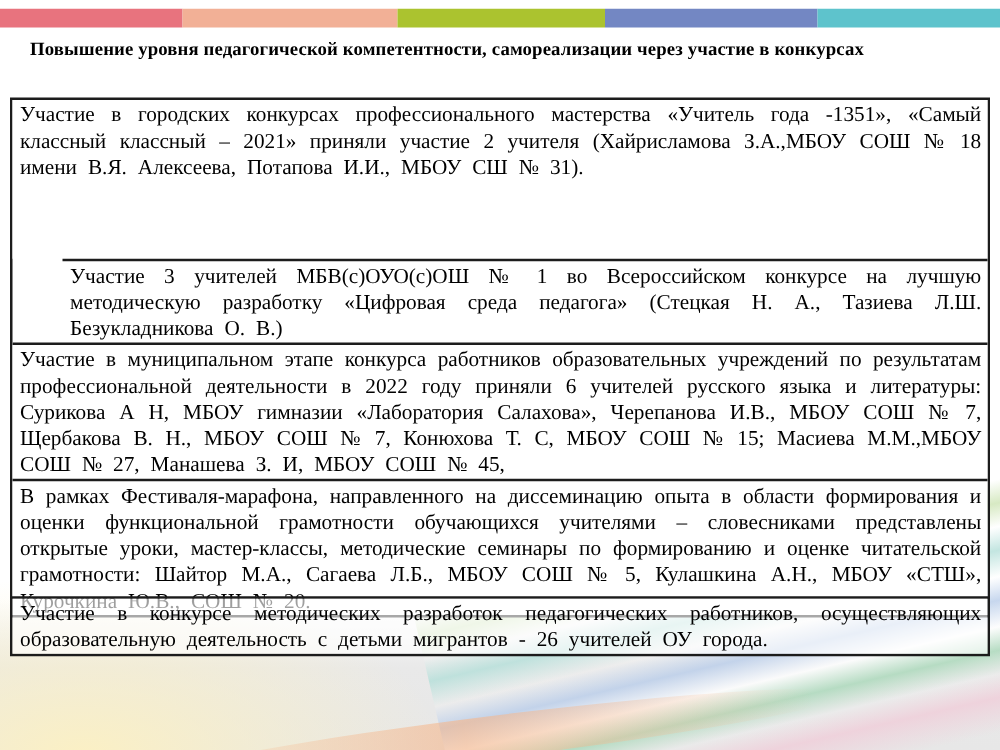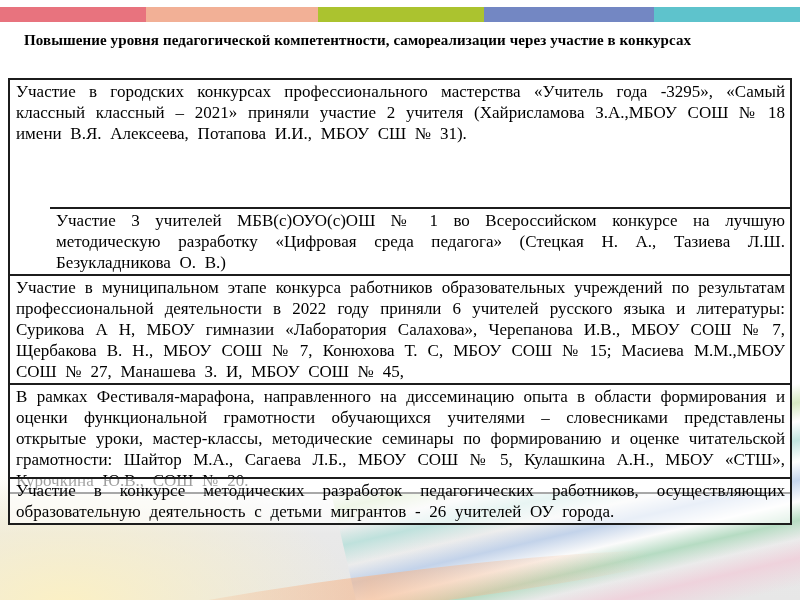--- a/index.html
+++ b/index.html
@@ -72,21 +72,21 @@
   <span class="seg1" style="background: rgb(242, 176, 150);"></span>
   <span class="seg2" style="background: rgb(171, 195, 47);"></span>
   <span class="seg3" style="background: rgb(115, 135, 195);"></span>
   <span class="seg4" style="background: rgb(94, 195, 204);"></span>
 </div>
 
 <div class="title">Повышение уровня педагогической компетентности, самореализации через участие в конкурсах</div>
 
 <div class="tbl tbl1">
   <div class="row r1">
-    <p>Участие в городских конкурсах профессионального мастерства «Учитель года -3295», «Самый классный классный – 2021» приняли участие 2 учителя (Хайрисламова З.А.,МБОУ СОШ № 18 имени В.Я. Алексеева, Потапова И.И., МБОУ СШ № 31).</p>
+    <p>Участие в городских конкурсах профессионального мастерства «Учитель года -1351», «Самый классный классный – 2021» приняли участие 2 учителя (Хайрисламова З.А.,МБОУ СОШ № 18 имени В.Я. Алексеева, Потапова И.И., МБОУ СШ № 31).</p>
   </div>
   <div class="row r2">
     <p>Участие 3 учителей МБВ(с)ОУО(с)ОШ № 1 во Всероссийском конкурсе на лучшую методическую разработку «Цифровая среда педагога» (Стецкая Н. А., Тазиева Л.Ш. Безукладникова О. В.)</p>
   </div>
   <div class="row r3">
     <p>Участие в муниципальном этапе конкурса работников образовательных учреждений по результатам профессиональной деятельности в 2022 году приняли 6 учителей русского языка и литературы: Сурикова А Н, МБОУ гимназии «Лаборатория Салахова», Черепанова И.В., МБОУ СОШ № 7, Щербакова В. Н., МБОУ СОШ № 7, Конюхова Т. С, МБОУ СОШ № 15; Масиева М.М.,МБОУ СОШ № 27, Манашева З. И, МБОУ СОШ № 45,</p>
   </div>
   <div class="row r4">
     <p>В рамках Фестиваля-марафона, направленного на диссеминацию опыта в области формирования и оценки функциональной грамотности обучающихся  учителями – словесниками представлены открытые уроки, мастер-классы, методические семинары по формированию и оценке  читательской грамотности: Шайтор М.А., Сагаева Л.Б., МБОУ СОШ № 5, Кулашкина А.Н., МБОУ «СТШ», Курочкина Ю.В., СОШ № 20.</p>
   </div>

